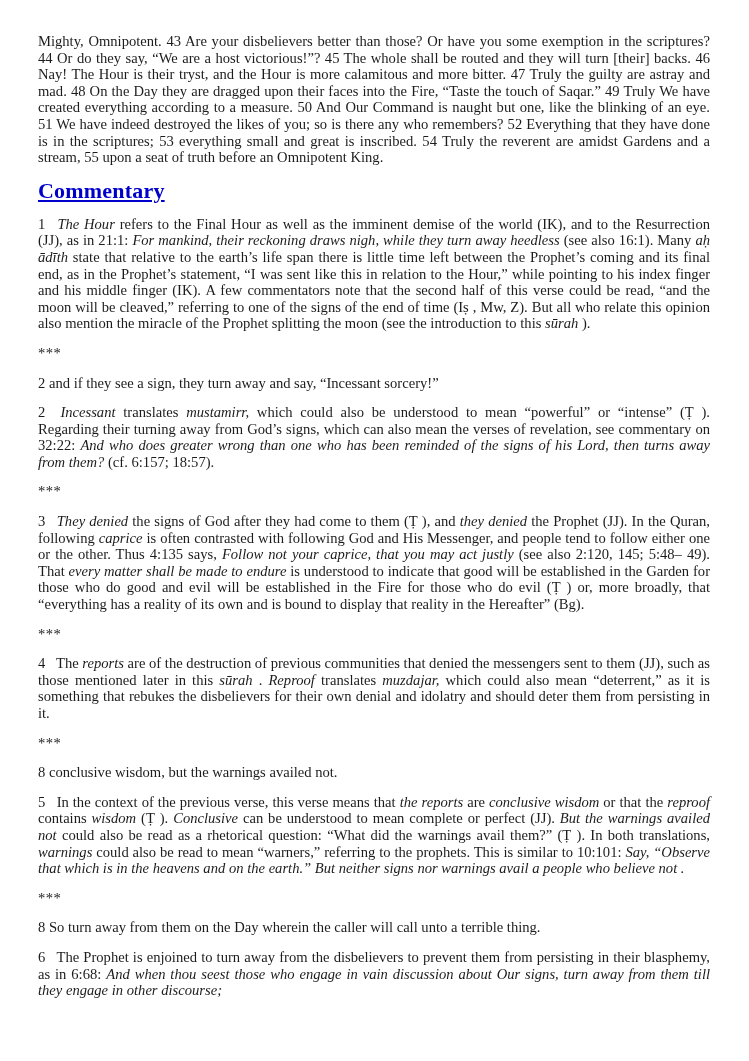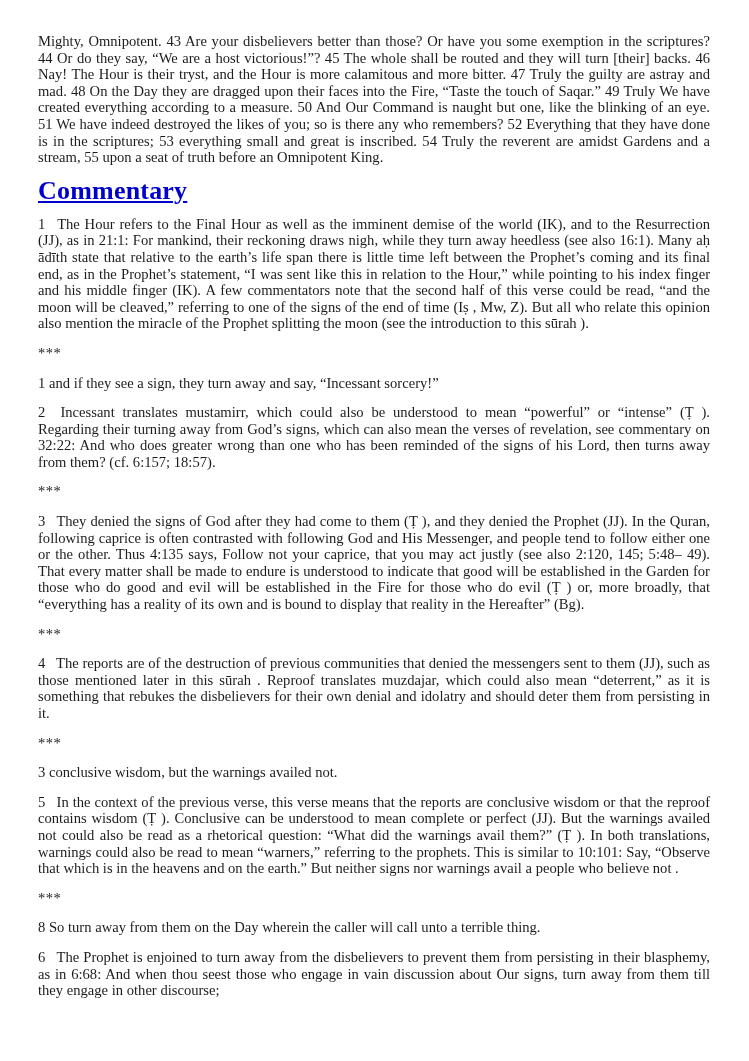--- a/index.html
+++ b/index.html
@@ -16,23 +16,23 @@
     height: 1061px;
     padding: 33px 39px 0 38px;
   }
   .body-text {
     font-size: 14.6px;
     line-height: 16.6px;
     color: #1c1c1c;
     text-align: justify;
     margin: 0 0 13px 0;
   }
-  .body-text .it { }
+  .body-text .it { font-style: italic; }
   .commentary-heading {
-    font-size: 26px;
+    font-size: 22px;
     line-height: 24px;
     font-weight: 700;
     color: #0000cc;
     text-decoration: underline;
     text-decoration-thickness: 2px;
     text-underline-offset: 2px;
     margin: 2px 0 13px 0;
     letter-spacing: 0.2px;
   }
   .separator { letter-spacing: 0.5px; text-align: left; }
@@ -41,26 +41,26 @@
 <body style="background: rgb(255, 255, 255);">
 
 <div class="page">
   <p class="body-text" style="color: rgb(28, 28, 28);"><span class="rm">Mighty, Omnipotent. 43 Are your disbelievers better than those? Or have you some exemption in the scriptures? 44 Or do they say, “We are a host victorious!”? 45 The whole shall be routed and they will turn [their] backs. 46 Nay! The Hour is their tryst, and the Hour is more calamitous and more bitter. 47 Truly the guilty are astray and mad. 48 On the Day they are dragged upon their faces into the Fire, “Taste the touch of Saqar.” 49 Truly We have created everything according to a measure. 50 And Our Command is naught but one, like the blinking of an eye. 51 We have indeed destroyed the likes of you; so is there any who remembers? 52 Everything that they have done is in the scriptures; 53 everything small and great is inscribed. 54 Truly the reverent are amidst Gardens and a stream, 55 upon a seat of truth before an Omnipotent King.</span></p>
 
   <h1 class="commentary-heading" style="color: rgb(0, 0, 204);">Commentary</h1>
 
   <div>
       <p class="body-text commentary-paragraph" style="color: rgb(28, 28, 28);"><span class="rm">1  </span><span class="it">The Hour</span><span class="rm"> refers to the Final Hour as well as the imminent demise of the world (IK), and to the Resurrection (JJ), as in 21:1: </span><span class="it">For mankind, their reckoning draws nigh, while they turn away heedless</span><span class="rm"> (see also 16:1). Many </span><span class="it">aḥ ādīth</span><span class="rm"> state that relative to the earth’s life span there is little time left between the Prophet’s coming and its final end, as in the Prophet’s statement, “I was sent like this in relation to the Hour,” while pointing to his index finger and his middle finger (IK). A few commentators note that the second half of this verse could be read, “and the moon will be cleaved,” referring to one of the signs of the end of time (Iṣ , Mw, Z). But all who relate this opinion also mention the miracle of the Prophet splitting the moon (see the introduction to this </span><span class="it">sūrah</span><span class="rm"> ).</span></p>
       <p class="body-text separator" style="color: rgb(28, 28, 28);">***</p>
-      <p class="body-text verse-line" style="color: rgb(28, 28, 28);"><span class="rm">1 and if they see a sign, they turn away and say, “Incessant sorcery!”</span></p>
+      <p class="body-text verse-line" style="color: rgb(28, 28, 28);"><span class="rm">2 and if they see a sign, they turn away and say, “Incessant sorcery!”</span></p>
       <p class="body-text commentary-paragraph" style="color: rgb(28, 28, 28);"><span class="rm">2  </span><span class="it">Incessant</span><span class="rm"> translates </span><span class="it">mustamirr,</span><span class="rm"> which could also be understood to mean “powerful” or “intense” (Ṭ ). Regarding their turning away from God’s signs, which can also mean the verses of revelation, see commentary on 32:22: </span><span class="it">And who does greater wrong than one who has been reminded of the signs of his Lord, then turns away from them?</span><span class="rm"> (cf. 6:157; 18:57).</span></p>
       <p class="body-text separator" style="color: rgb(28, 28, 28);">***</p>
       <p class="body-text commentary-paragraph" style="color: rgb(28, 28, 28);"><span class="rm">3  </span><span class="it">They denied</span><span class="rm"> the signs of God after they had come to them (Ṭ ), and </span><span class="it">they denied</span><span class="rm"> the Prophet (JJ). In the Quran, following </span><span class="it">caprice</span><span class="rm"> is often contrasted with following God and His Messenger, and people tend to follow either one or the other. Thus 4:135 says, </span><span class="it">Follow not your caprice, that you may act justly</span><span class="rm"> (see also 2:120, 145; 5:48– 49). That </span><span class="it">every matter shall be made to endure</span><span class="rm"> is understood to indicate that good will be established in the Garden for those who do good and evil will be established in the Fire for those who do evil (Ṭ ) or, more broadly, that “everything has a reality of its own and is bound to display that reality in the Hereafter” (Bg).</span></p>
       <p class="body-text separator" style="color: rgb(28, 28, 28);">***</p>
       <p class="body-text commentary-paragraph" style="color: rgb(28, 28, 28);"><span class="rm">4  The </span><span class="it">reports</span><span class="rm"> are of the destruction of previous communities that denied the messengers sent to them (JJ), such as those mentioned later in this </span><span class="it">sūrah</span><span class="rm"> . </span><span class="it">Reproof</span><span class="rm"> translates </span><span class="it">muzdajar,</span><span class="rm"> which could also mean “deterrent,” as it is something that rebukes the disbelievers for their own denial and idolatry and should deter them from persisting in it.</span></p>
       <p class="body-text separator" style="color: rgb(28, 28, 28);">***</p>
-      <p class="body-text verse-line" style="color: rgb(28, 28, 28);"><span class="rm">3 conclusive wisdom, but the warnings availed not.</span></p>
+      <p class="body-text verse-line" style="color: rgb(28, 28, 28);"><span class="rm">8 conclusive wisdom, but the warnings availed not.</span></p>
       <p class="body-text commentary-paragraph" style="color: rgb(28, 28, 28);"><span class="rm">5  In the context of the previous verse, this verse means that </span><span class="it">the reports</span><span class="rm"> are </span><span class="it">conclusive wisdom</span><span class="rm"> or that the </span><span class="it">reproof</span><span class="rm"> contains </span><span class="it">wisdom</span><span class="rm"> (Ṭ ). </span><span class="it">Conclusive</span><span class="rm"> can be understood to mean complete or perfect (JJ). </span><span class="it">But the warnings availed not</span><span class="rm"> could also be read as a rhetorical question: “What did the warnings avail them?” (Ṭ ). In both translations, </span><span class="it">warnings</span><span class="rm"> could also be read to mean “warners,” referring to the prophets. This is similar to 10:101: </span><span class="it">Say, “Observe that which is in the heavens and on the earth.” But neither signs nor warnings avail a people who believe not .</span></p>
       <p class="body-text separator" style="color: rgb(28, 28, 28);">***</p>
       <p class="body-text verse-line" style="color: rgb(28, 28, 28);"><span class="rm">8 So turn away from them on the Day wherein the caller will call unto a terrible thing.</span></p>
       <p class="body-text commentary-paragraph" style="color: rgb(28, 28, 28);"><span class="rm">6  The Prophet is enjoined to turn away from the disbelievers to prevent them from persisting in their blasphemy, as in 6:68: </span><span class="it">And when thou seest those who engage in vain discussion about Our signs, turn away from them till they engage in other discourse;</span></p>
     </div>
 </div>
 
 </body></html>

